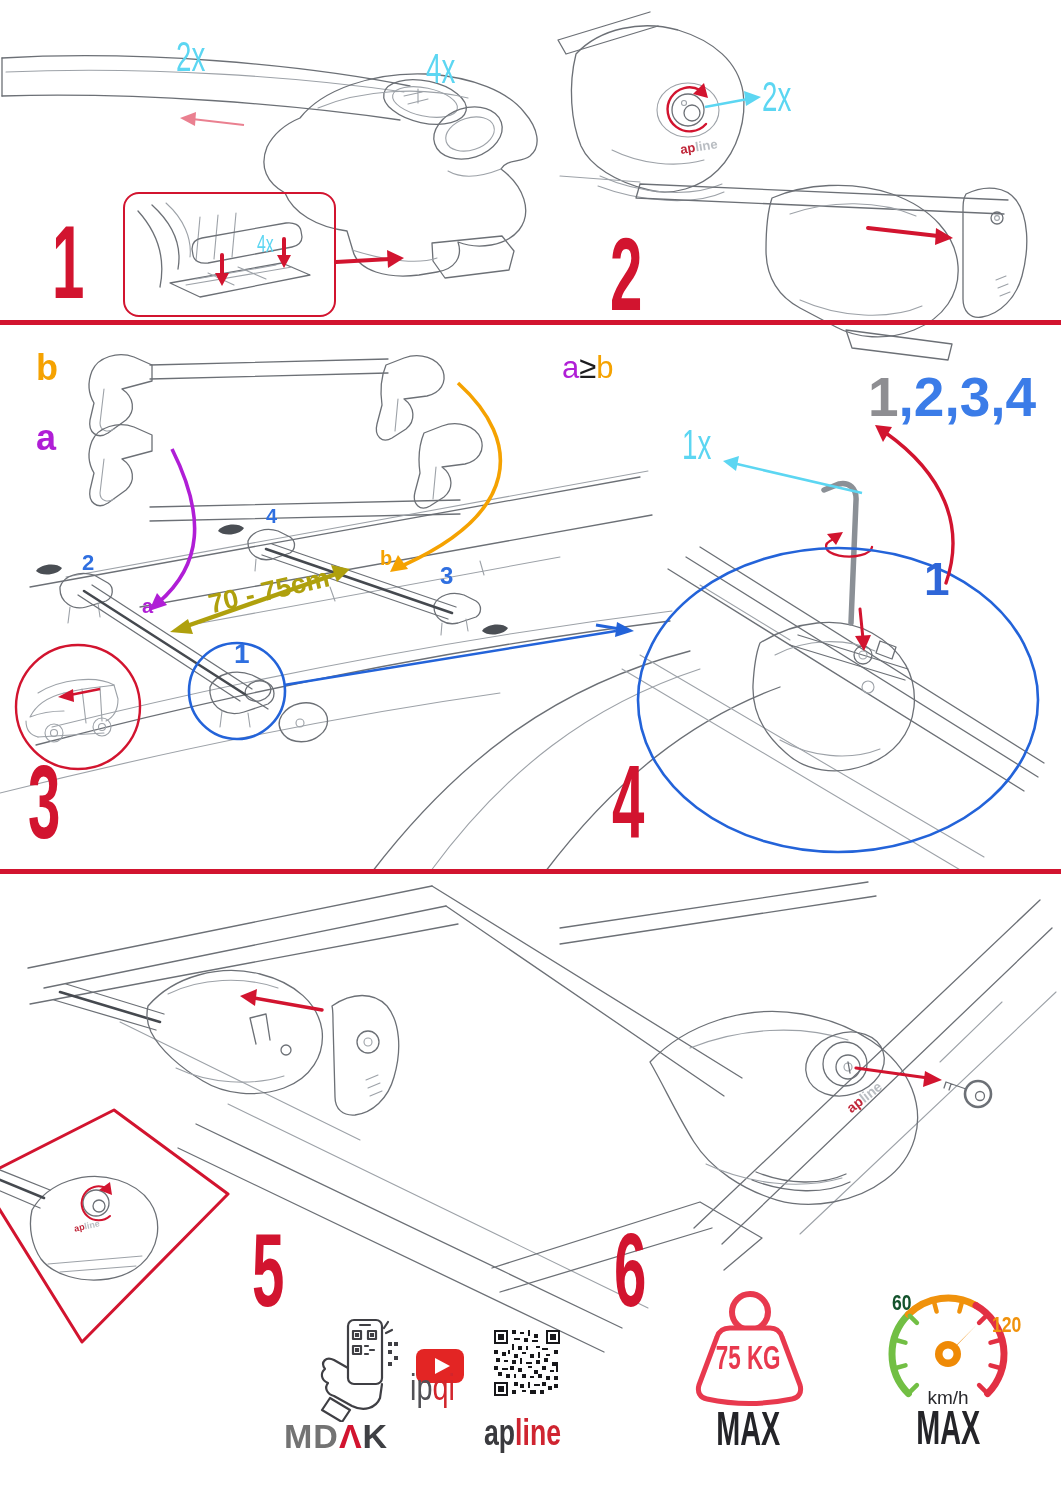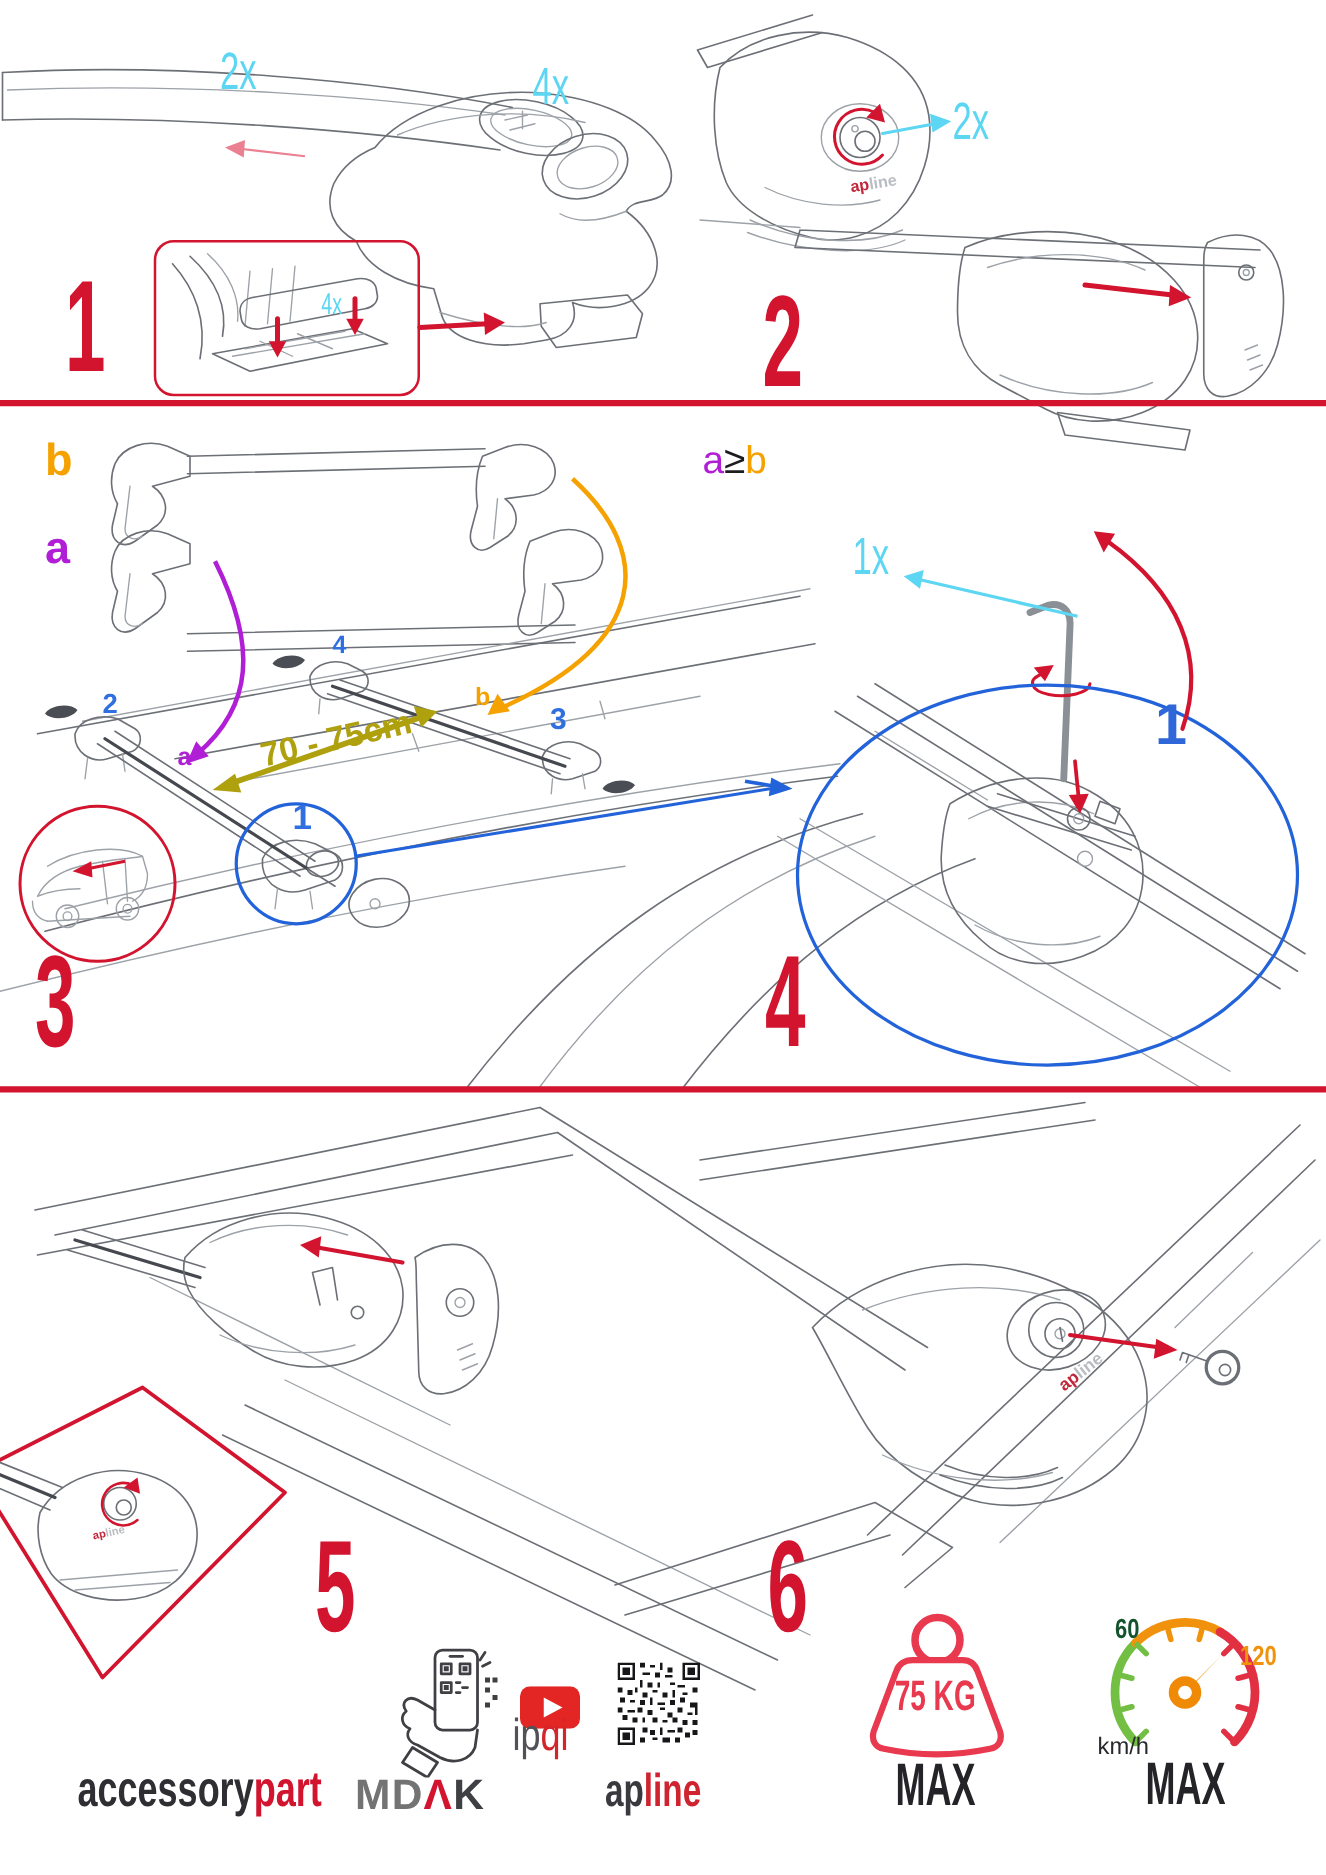--- a/index.html
+++ b/index.html
@@ -234,20 +234,23 @@
       <path d="M862 168 L737 139" stroke="#5cd6f2" stroke-width="2.6" fill="none"></path>
       <polygon fill="#5cd6f2" points="723,136 739,131 736,146"></polygon>
     </g>
   </svg>
 
   <div class="abs poslbl" style="left:36px;top:350px;font-size:36px;color:#f5a201">b</div>
   <div class="abs poslbl" style="left:36px;top:420px;font-size:36px;color:#b01ed6">a</div>
   <div class="abs condlbl" style="left:562px;top:352px">
     <span style="color:#b01ed6">a</span><span style="color:#1c1c1f">≥</span><span style="color:#f5a201">b</span>
   </div>
+  <div class="abs seq" style="left:868px;top:370px">
+    <span style="color:#8e8e92">1</span><span style="color:#3b7ce8">,2,3,4</span>
+  </div>
   <div class="abs qty" style="left:682px;top:424px"><span>1x</span></div>
 
   <div class="abs poslbl" style="left:82px;top:552px;font-size:22px;color:#2f6fe0">2</div>
   <div class="abs poslbl" style="left:266px;top:506px;font-size:20px;color:#2f6fe0">4</div>
   <div class="abs poslbl" style="left:380px;top:548px;font-size:20px;color:#f5a201">b</div>
   <div class="abs poslbl" style="left:440px;top:564px;font-size:24px;color:#2f6fe0">3</div>
   <div class="abs poslbl" style="left:142px;top:596px;font-size:20px;color:#b01ed6">a</div>
   <div class="abs poslbl" style="left:234px;top:640px;font-size:28px;color:#2f6fe0">1</div>
   <div class="abs poslbl" style="left:206px;top:592px;font-size:27px;color:#afa00d;transform:rotate(-13deg);transform-origin:left top">70 - 75cm</div>
 
@@ -314,23 +317,20 @@
 
   <div class="abs minilogo" style="left:74px;top:1222px;font-size:9px;transform:rotate(-12deg)">
     <span style="color:#c0273a">ap</span><span style="color:#b9bdc2">line</span>
   </div>
   <div class="abs minilogo" style="left:844px;top:1090px;font-size:14px;transform:rotate(-38deg)">
     <span style="color:#c0273a">ap</span><span style="color:#b9bdc2">line</span>
   </div>
   <div class="abs num" style="left:252px;top:1230px"><span>5</span></div>
   <div class="abs num" style="left:614px;top:1230px"><span>6</span></div>
 
-  <div class="abs footertxt" style="left:62px;top:1412px;font-size:40px;font-weight:700">
-    <span class="sx" style="transform:scaleX(.72)"><span style="color:#2f2f33">accessory</span><span style="color:#d2142f">part</span></span>
-  </div>
 
   <svg class="abs" style="left:318px;top:1318px" width="88" height="104" viewBox="0 0 88 104">
     <g stroke="#3f3f44" stroke-width="2.2" fill="none" stroke-linecap="round" stroke-linejoin="round">
       <rect x="30" y="2" width="34" height="64" rx="6"></rect>
       <path d="M42 7 h10"></path>
       <rect x="35" y="13" width="8" height="8"></rect>
         <rect x="50" y="13" width="8" height="8"></rect>
         <rect x="35" y="28" width="8" height="8"></rect>
       <path d="M47 28 l3 0 m2 4 l4 0 m-9 4 l3 0"></path>
       <path d="M30 50 L16 42 C8 38 2 44 7 51 C2 55 3 62 10 65 C6 70 9 76 16 78 L34 88 C46 94 58 90 62 80 L64 66"></path>
@@ -396,16 +396,16 @@
       <path d="M122.2 52 L112.5 54.6" stroke="#e23043"></path>
       <path d="M122.2 80 L112.5 77.4" stroke="#e23043"></path>
       <path d="M108.2 104.2 L101.1 97.1" stroke="#e23043"></path>
     </g>
     <polygon points="66,69.5 74,62.5 99,36.5" fill="#ef8a06"></polygon>
     <circle cx="70" cy="66" r="13" fill="#ef8a06"></circle>
     <circle cx="70" cy="66" r="5.5" fill="#fff"></circle>
   </svg>
   <div class="abs footertxt" style="left:892px;top:1292px;font-size:22px;font-weight:700;color:#14532d"><span class="sx" style="transform:scaleX(.8)">60</span></div>
   <div class="abs footertxt" style="left:992px;top:1314px;font-size:22px;font-weight:700;color:#f0920c"><span class="sx" style="transform:scaleX(.8)">120</span></div>
-  <div class="abs footertxt" style="left:878px;top:1388px;width:140px;font-size:19px;color:#2a2a2e">km/h</div>
+  <div class="abs footertxt" style="left:878px;top:1388px;width:140px;text-align:center;font-size:19px;color:#2a2a2e">km/h</div>
   <div class="abs footertxt" style="left:878px;top:1404px;width:140px;text-align:center;font-size:48px;font-weight:700;color:#242428"><span class="sx" style="transform:scaleX(.6);transform-origin:center top">MAX</span></div>
 
 </div>
 
 </body></html>

